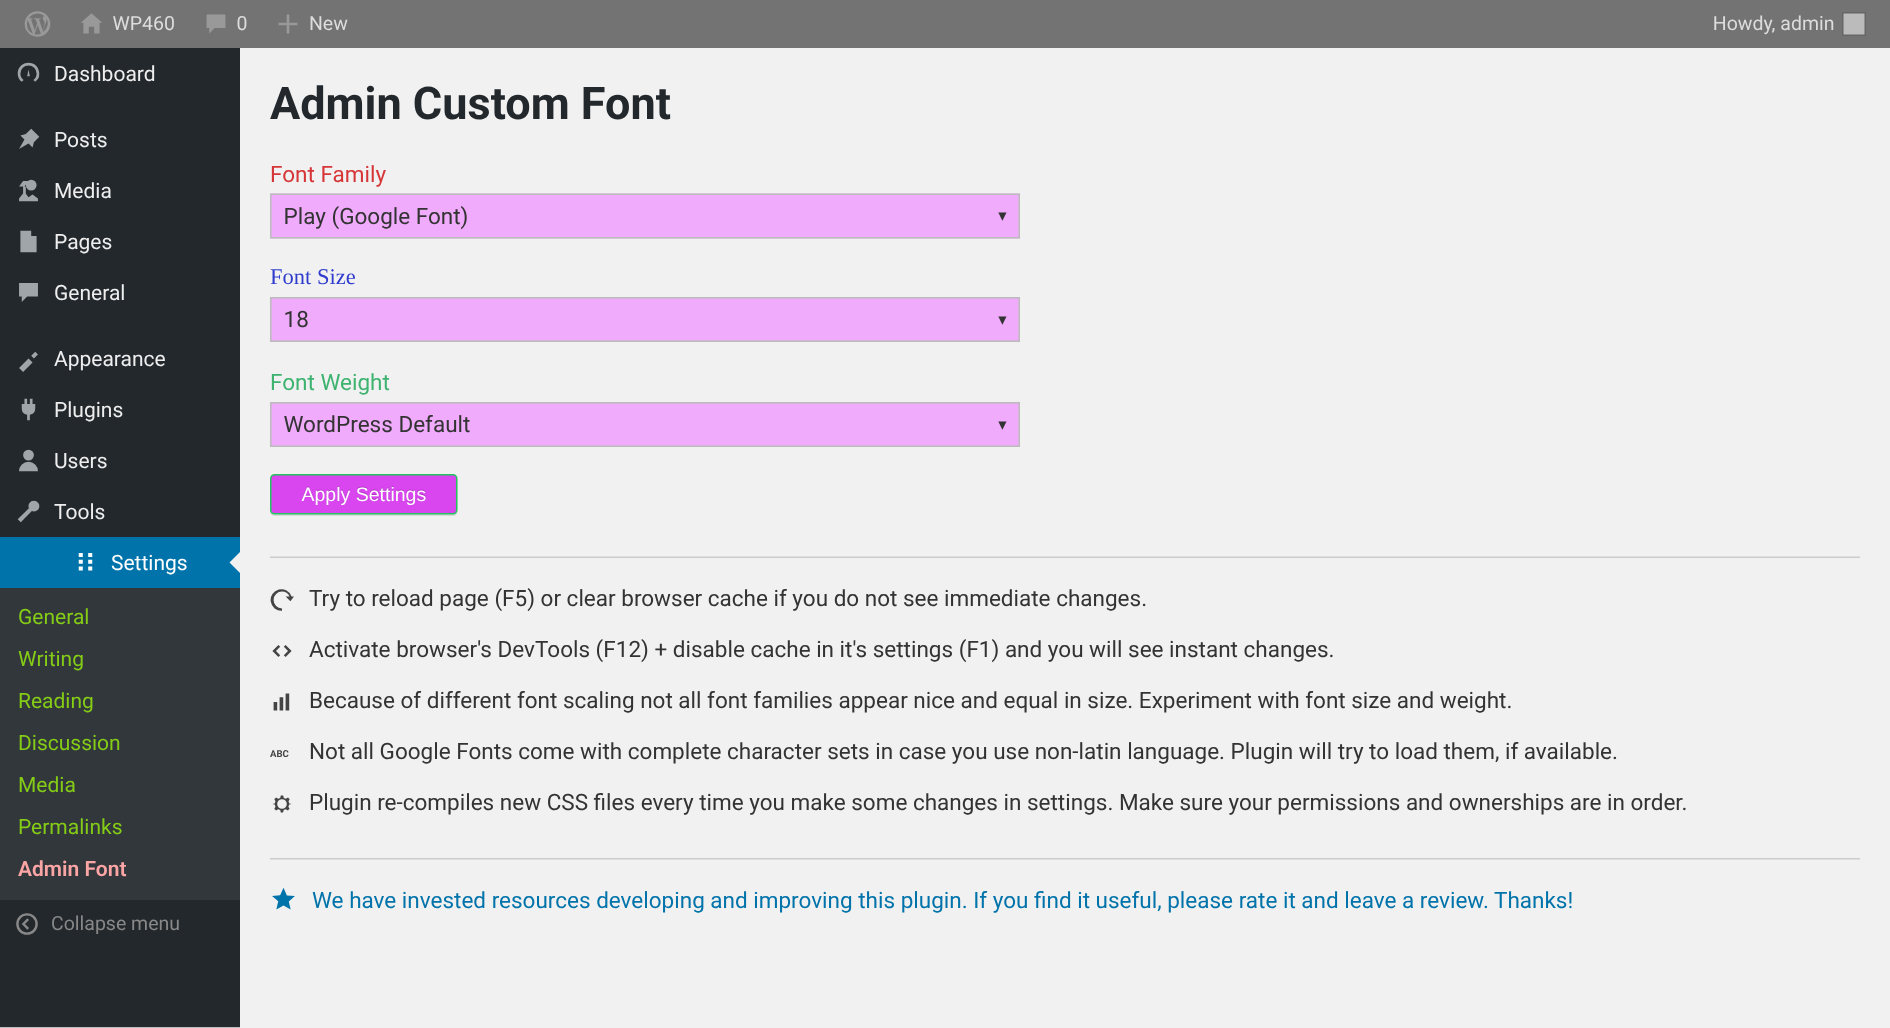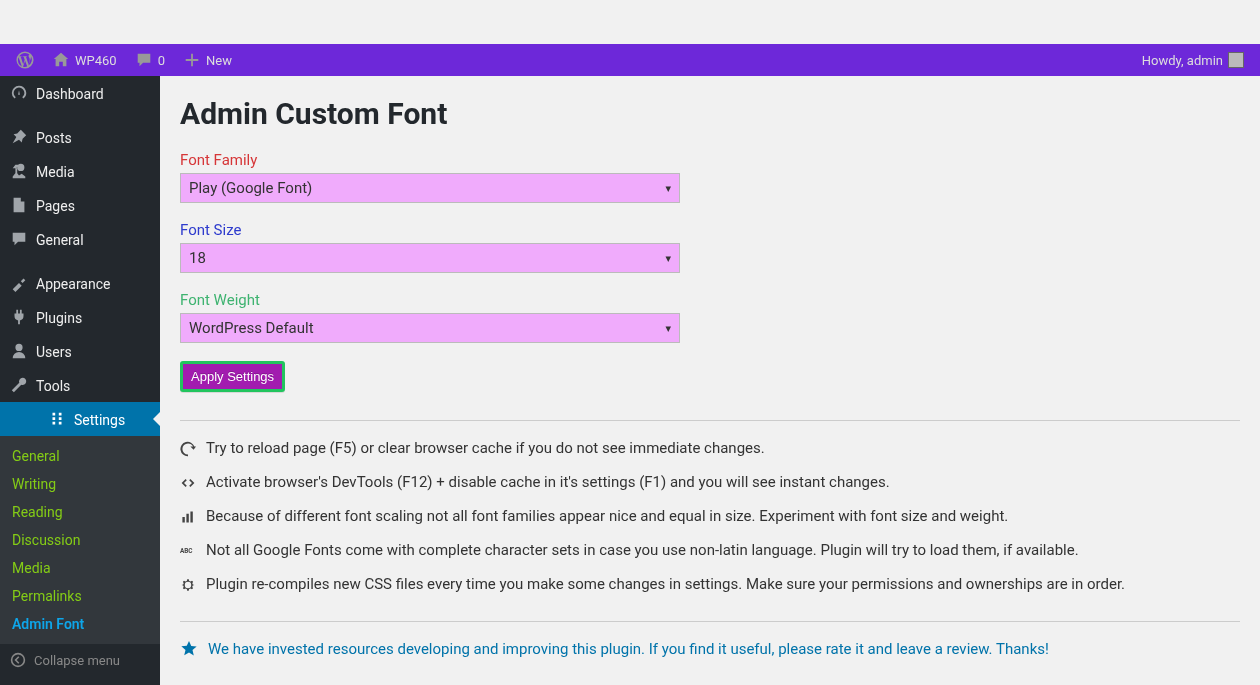--- a/index.html
+++ b/index.html
@@ -1,52 +1,52 @@
 <!DOCTYPE html>
 <html><head>
 <meta charset="utf-8">
 <style>
 * { margin: 0; padding: 0; box-sizing: border-box; }
 body { font-family: -apple-system, BlinkMacSystemFont, "Segoe UI", Roboto, sans-serif; font-size: 14px; background: #f1f1f1; color: #333; }
 
-.adminbar { height: 32px; background: #6d28d9; color: #ccc; display: flex; align-items: center; justify-content: space-between; padding: 0 8px; font-size: 13px; margin-top: 44px; }
+.adminbar { height: 32px; background: #737373; color: #ccc; display: flex; align-items: center; justify-content: space-between; padding: 0 8px; font-size: 13px; }
 .adminbar-left, .adminbar-right { display: flex; align-items: center; gap: 2px; }
 .adminbar .ab-item { display: flex; align-items: center; gap: 5px; padding: 0 8px; height: 32px; cursor: pointer; color: #ddd; }
 .adminbar svg { fill: #999; width: 18px; height: 18px; }
 .adminbar .avatar { width: 16px; height: 16px; background: #bbb; border: 1px solid #666; }
 
 .wrap { display: flex; min-height: calc(100vh - 32px); }
 
 .sidebar { width: 160px; background: #23282d; color: #eee; padding-top: 0; }
 .menu-item { display: flex; align-items: flex-end; gap: 8px; padding: 8px 10px; cursor: pointer; color: #eee; font-size: 14px; }
 .menu-item svg { width: 18px; height: 18px; fill: #a0a5aa; flex-shrink: 0; }
 .menu-item.sep { margin-top: 10px; }
 .menu-item.current { background: #0073aa; color: #fff; position: relative; padding-left: 48px; }
 .menu-item.current svg { fill: #fff; }
 .menu-item.current::after { content: ""; position: absolute; right: -1px; top: 50%; transform: translateY(-50%); border: 8px solid transparent; border-right-color: #f1f1f1; }
 
 .submenu { background: #32373c; padding: 6px 0; }
 .submenu .sub-item { padding: 6px 12px; color: #84cc16; font-size: 14px; cursor: pointer; }
-.submenu .sub-item.active { color: #0ea5e9; font-weight: 600; }
+.submenu .sub-item.active { color: #fca5a5; font-weight: 600; }
 
 .collapse { display: flex; align-items: center; gap: 8px; padding: 8px 10px; background: #23282d; color: #888; cursor: pointer; font-size: 13px; }
 .collapse svg { width: 16px; height: 16px; fill: #888; }
 
 .content { flex: 1; padding: 10px 20px 30px 20px; }
 h1 { font-size: 30px; font-weight: 700; color: #23282d; margin: 10px 0 20px 0; }
 
 .field { margin-bottom: 18px; }
 .field-label { font-size: 15px; margin-bottom: 4px; display: block; }
 .lbl-family { color: #d63638; }
-.lbl-size   { color: #2e3bcd; }
+.lbl-size   { color: #2e3bcd; font-family: Liberation Serif, serif; }
 .lbl-weight { color: #3eb370; }
 .select { width: 500px; height: 30px; background: #f0abfc; border: 1px solid #bbb; padding: 0 22px 0 8px; position: relative; display: flex; align-items: center; font-size: 15px; cursor: pointer; }
 .select::after { content: "▾"; position: absolute; right: 8px; top: 50%; transform: translateY(-50%); font-size: 11px; color: #333; }
 
-.apply-btn { background: #a21caf; border: 3px solid #22c55e; color: #fff; padding: 5px 8px; font-size: 13px; border-radius: 3px; cursor: pointer; text-shadow: 0 -1px 0 rgba(0,0,0,.2); box-shadow: 0 1px 0 rgba(0,0,0,.1); }
+.apply-btn { background: #d946ef; border: 1px solid #22c55e; color: #fff; padding: 5px 20px; font-size: 13px; border-radius: 3px; cursor: pointer; text-shadow: 0 -1px 0 rgba(0,0,0,.2); box-shadow: 0 1px 0 rgba(0,0,0,.1); }
 
 hr { border: none; border-top: 1px solid #ccc; margin: 28px 0 18px 0; }
 
 .note { display: flex; align-items: flex-start; gap: 10px; margin: 16px 0; font-size: 15px; color: #333; }
 .note svg { width: 16px; height: 16px; fill: #444; flex-shrink: 0; margin-top: 2px; }
 
 .promo { display: flex; align-items: flex-start; gap: 10px; margin-top: 6px; color: #0073aa; font-size: 15px; }
 .promo svg { width: 18px; height: 18px; fill: #0073aa; flex-shrink: 0; }
 </style>
 </head>

